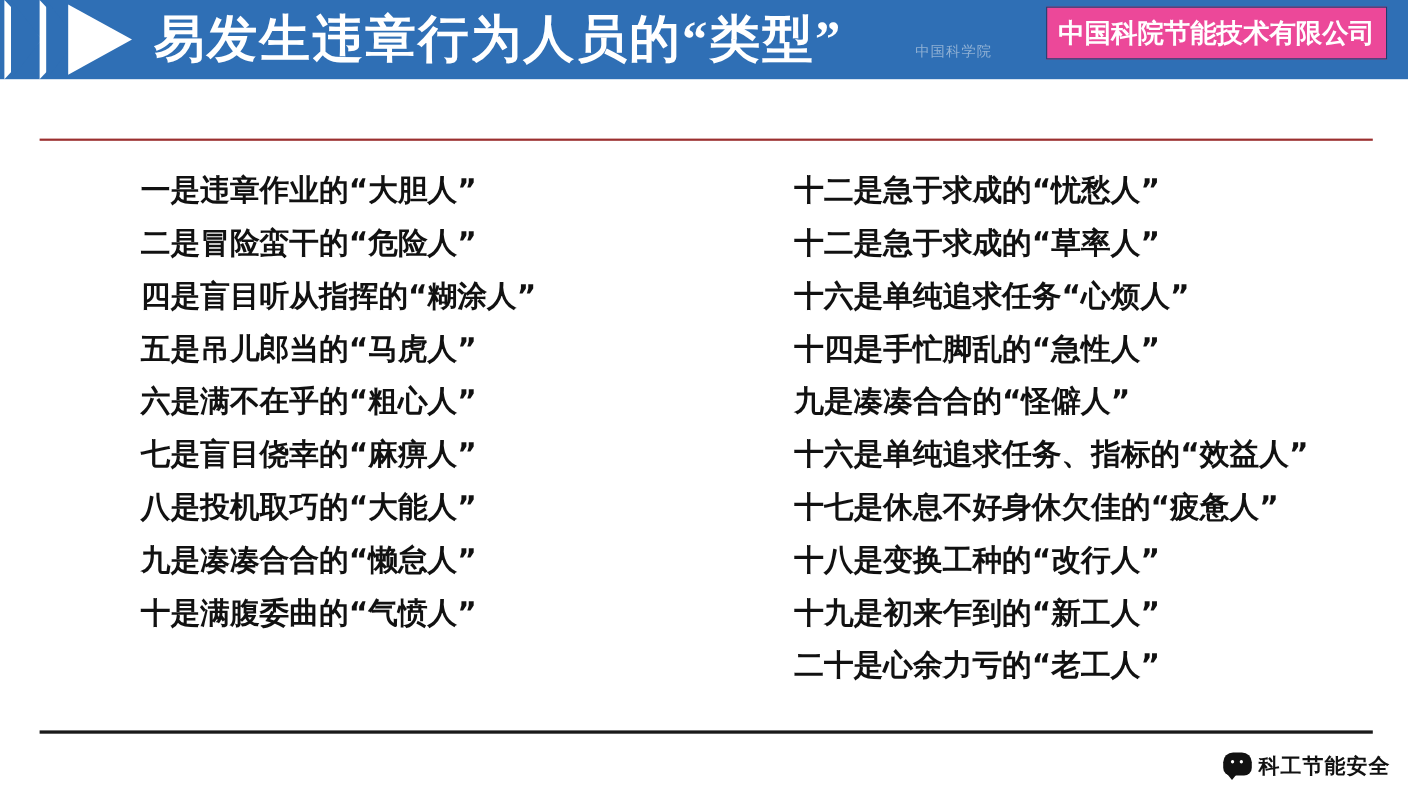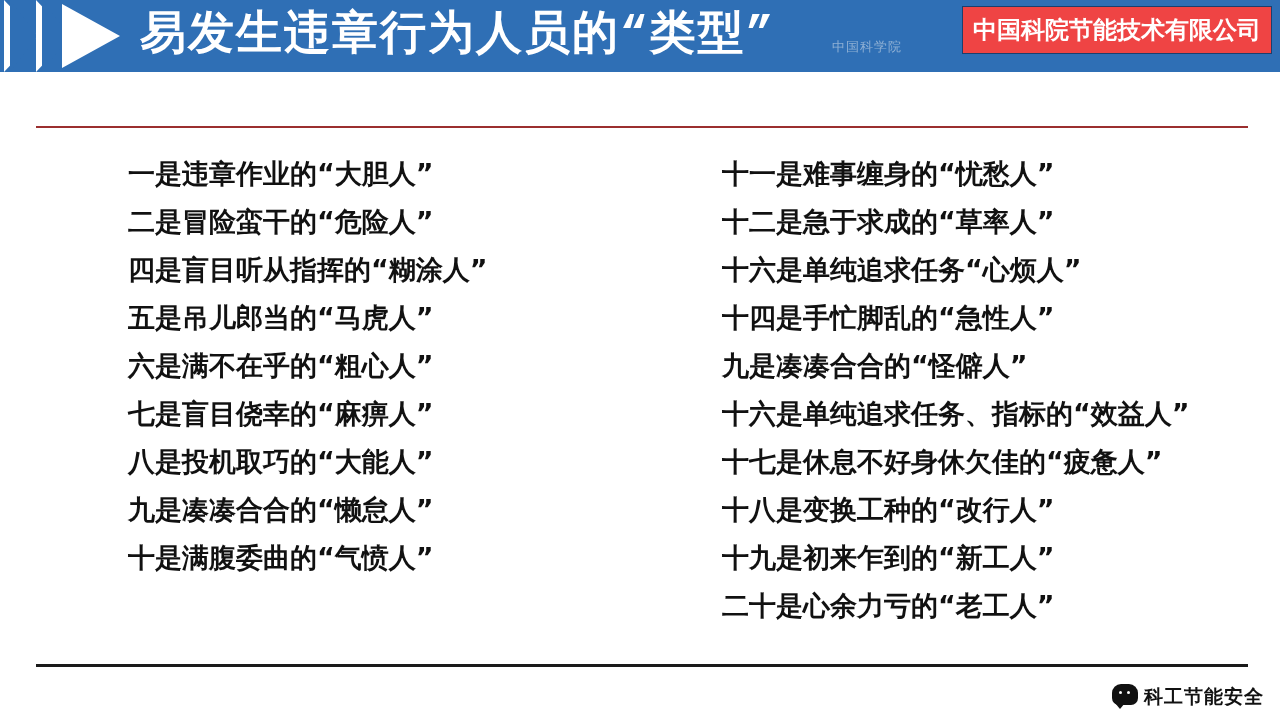--- a/index.html
+++ b/index.html
@@ -70,43 +70,43 @@
     left: 140px;
     top: 2px;
     width: 900px;
     height: 70px;
     line-height: 68px;
     font-size: 46px;
     font-weight: bold;
     color: #ffffff;
     letter-spacing: 2px;
     white-space: nowrap;
-    font-family: Liberation Mono, monospace;
+    font-family: Liberation Serif, serif;
   }
 
   
   .wm-under {
     position: absolute;
     left: 832px;
     top: 38px;
     font-size: 13px;
     color: #8fb0d4;
     letter-spacing: 1px;
     font-family: Liberation Sans, sans-serif;
   }
 
   .company-tag {
     position: absolute;
-    right: 8px;
+    right: 19px;
     top: 6px;
     height: 46px;
     line-height: 46px;
     padding: 0 10px;
     border: 1px solid #1b3f6e;
-    background: #ef4444;
+    background: #ec4899;
     color: #ffffff;
     font-size: 24px;
     font-weight: bold;
     white-space: nowrap;
     font-family: "DejaVu Sans", "Liberation Sans", sans-serif;
   }
 
   
   .rule-top {
     position: absolute;
@@ -220,21 +220,21 @@
     <div class="line">二是冒险蛮干的“危险人”</div>
     <div class="line">四是盲目听从指挥的“糊涂人”</div>
     <div class="line">五是吊儿郎当的“马虎人”</div>
     <div class="line"> 六是满不在乎的“粗心人”</div>
     <div class="line">七是盲目侥幸的“麻痹人”</div>
     <div class="line">八是投机取巧的“大能人”</div>
     <div class="line">九是凑凑合合的“懒怠人”</div>
     <div class="line">十是满腹委曲的“气愤人”</div>
   </div>
   <div class="col col-right">
-    <div class="line">十一是难事缠身的“忧愁人”</div>
+    <div class="line">十二是急于求成的“忧愁人”</div>
     <div class="line">十二是急于求成的“草率人”</div>
     <div class="line">十六是单纯追求任务“心烦人”</div>
     <div class="line">十四是手忙脚乱的“急性人”</div>
     <div class="line">九是凑凑合合的“怪僻人”</div>
     <div class="line">十六是单纯追求任务、指标的“效益人”</div>
     <div class="line">十七是休息不好身休欠佳的“疲惫人”</div>
     <div class="line">十八是变换工种的“改行人”</div>
     <div class="line">十九是初来乍到的“新工人”</div>
     <div class="line">二十是心余力亏的“老工人”</div>
   </div>

